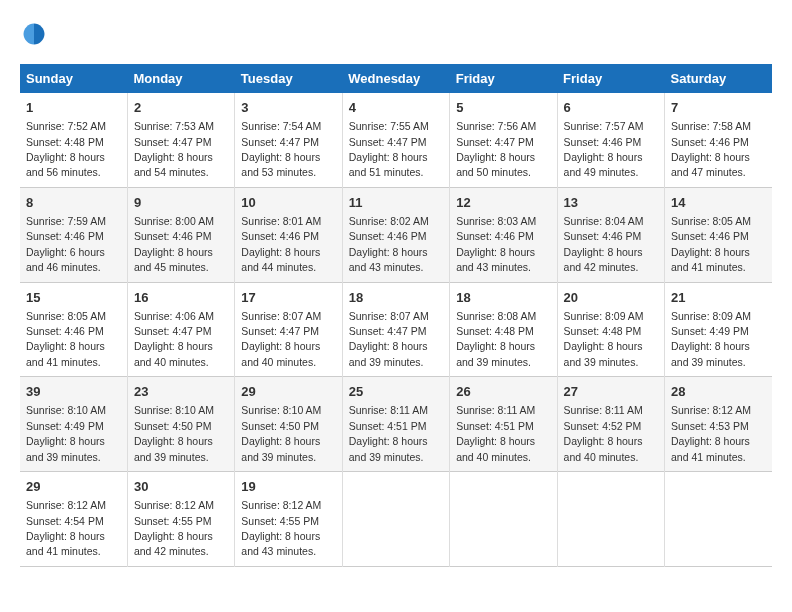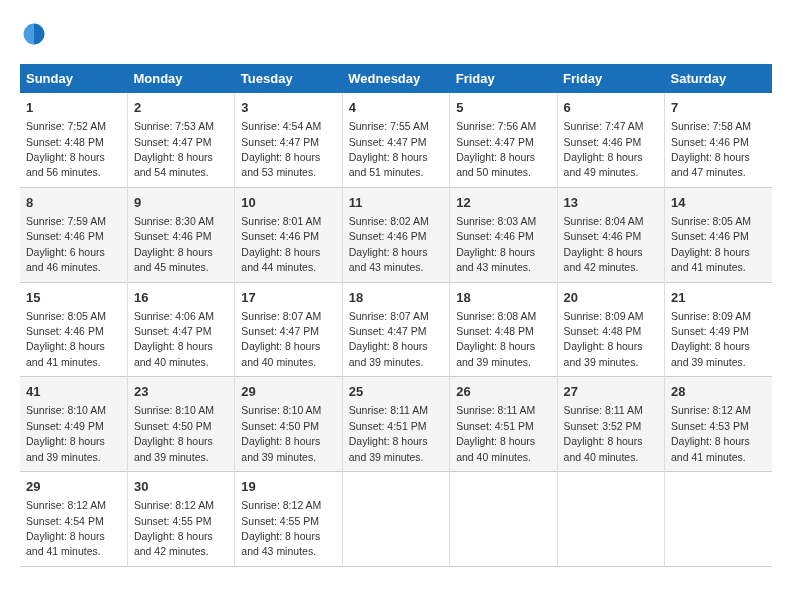--- a/index.html
+++ b/index.html
@@ -122,47 +122,47 @@
   <tr>
         <td><span class="day-num">1</span>
 <span class="cell-text">Sunrise: 7:52 AM</span><br>
 <span class="cell-text">Sunset: 4:48 PM</span><br>
 <span class="cell-text">Daylight: 8 hours and 56 minutes.</span></td>
         <td><span class="day-num">2</span>
 <span class="cell-text">Sunrise: 7:53 AM</span><br>
 <span class="cell-text">Sunset: 4:47 PM</span><br>
 <span class="cell-text">Daylight: 8 hours and 54 minutes.</span></td>
         <td><span class="day-num">3</span>
-<span class="cell-text">Sunrise: 4:54 AM</span><br>
+<span class="cell-text">Sunrise: 7:54 AM</span><br>
 <span class="cell-text">Sunset: 4:47 PM</span><br>
 <span class="cell-text">Daylight: 8 hours and 53 minutes.</span></td>
         <td><span class="day-num">4</span>
 <span class="cell-text">Sunrise: 7:55 AM</span><br>
 <span class="cell-text">Sunset: 4:47 PM</span><br>
 <span class="cell-text">Daylight: 8 hours and 51 minutes.</span></td>
         <td><span class="day-num">5</span>
 <span class="cell-text">Sunrise: 7:56 AM</span><br>
 <span class="cell-text">Sunset: 4:47 PM</span><br>
 <span class="cell-text">Daylight: 8 hours and 50 minutes.</span></td>
         <td><span class="day-num">6</span>
-<span class="cell-text">Sunrise: 7:47 AM</span><br>
+<span class="cell-text">Sunrise: 7:57 AM</span><br>
 <span class="cell-text">Sunset: 4:46 PM</span><br>
 <span class="cell-text">Daylight: 8 hours and 49 minutes.</span></td>
         <td><span class="day-num">7</span>
 <span class="cell-text">Sunrise: 7:58 AM</span><br>
 <span class="cell-text">Sunset: 4:46 PM</span><br>
 <span class="cell-text">Daylight: 8 hours and 47 minutes.</span></td>
       </tr>
       <tr>
         <td><span class="day-num">8</span>
 <span class="cell-text">Sunrise: 7:59 AM</span><br>
 <span class="cell-text">Sunset: 4:46 PM</span><br>
 <span class="cell-text">Daylight: 6 hours and 46 minutes.</span></td>
         <td><span class="day-num">9</span>
-<span class="cell-text">Sunrise: 8:30 AM</span><br>
+<span class="cell-text">Sunrise: 8:00 AM</span><br>
 <span class="cell-text">Sunset: 4:46 PM</span><br>
 <span class="cell-text">Daylight: 8 hours and 45 minutes.</span></td>
         <td><span class="day-num">10</span>
 <span class="cell-text">Sunrise: 8:01 AM</span><br>
 <span class="cell-text">Sunset: 4:46 PM</span><br>
 <span class="cell-text">Daylight: 8 hours and 44 minutes.</span></td>
         <td><span class="day-num">11</span>
 <span class="cell-text">Sunrise: 8:02 AM</span><br>
 <span class="cell-text">Sunset: 4:46 PM</span><br>
 <span class="cell-text">Daylight: 8 hours and 43 minutes.</span></td>
@@ -203,21 +203,21 @@
         <td><span class="day-num">20</span>
 <span class="cell-text">Sunrise: 8:09 AM</span><br>
 <span class="cell-text">Sunset: 4:48 PM</span><br>
 <span class="cell-text">Daylight: 8 hours and 39 minutes.</span></td>
         <td><span class="day-num">21</span>
 <span class="cell-text">Sunrise: 8:09 AM</span><br>
 <span class="cell-text">Sunset: 4:49 PM</span><br>
 <span class="cell-text">Daylight: 8 hours and 39 minutes.</span></td>
       </tr>
       <tr>
-        <td><span class="day-num">41</span>
+        <td><span class="day-num">39</span>
 <span class="cell-text">Sunrise: 8:10 AM</span><br>
 <span class="cell-text">Sunset: 4:49 PM</span><br>
 <span class="cell-text">Daylight: 8 hours and 39 minutes.</span></td>
         <td><span class="day-num">23</span>
 <span class="cell-text">Sunrise: 8:10 AM</span><br>
 <span class="cell-text">Sunset: 4:50 PM</span><br>
 <span class="cell-text">Daylight: 8 hours and 39 minutes.</span></td>
         <td><span class="day-num">29</span>
 <span class="cell-text">Sunrise: 8:10 AM</span><br>
 <span class="cell-text">Sunset: 4:50 PM</span><br>
@@ -225,21 +225,21 @@
         <td><span class="day-num">25</span>
 <span class="cell-text">Sunrise: 8:11 AM</span><br>
 <span class="cell-text">Sunset: 4:51 PM</span><br>
 <span class="cell-text">Daylight: 8 hours and 39 minutes.</span></td>
         <td><span class="day-num">26</span>
 <span class="cell-text">Sunrise: 8:11 AM</span><br>
 <span class="cell-text">Sunset: 4:51 PM</span><br>
 <span class="cell-text">Daylight: 8 hours and 40 minutes.</span></td>
         <td><span class="day-num">27</span>
 <span class="cell-text">Sunrise: 8:11 AM</span><br>
-<span class="cell-text">Sunset: 3:52 PM</span><br>
+<span class="cell-text">Sunset: 4:52 PM</span><br>
 <span class="cell-text">Daylight: 8 hours and 40 minutes.</span></td>
         <td><span class="day-num">28</span>
 <span class="cell-text">Sunrise: 8:12 AM</span><br>
 <span class="cell-text">Sunset: 4:53 PM</span><br>
 <span class="cell-text">Daylight: 8 hours and 41 minutes.</span></td>
       </tr>
       <tr>
         <td><span class="day-num">29</span>
 <span class="cell-text">Sunrise: 8:12 AM</span><br>
 <span class="cell-text">Sunset: 4:54 PM</span><br>

